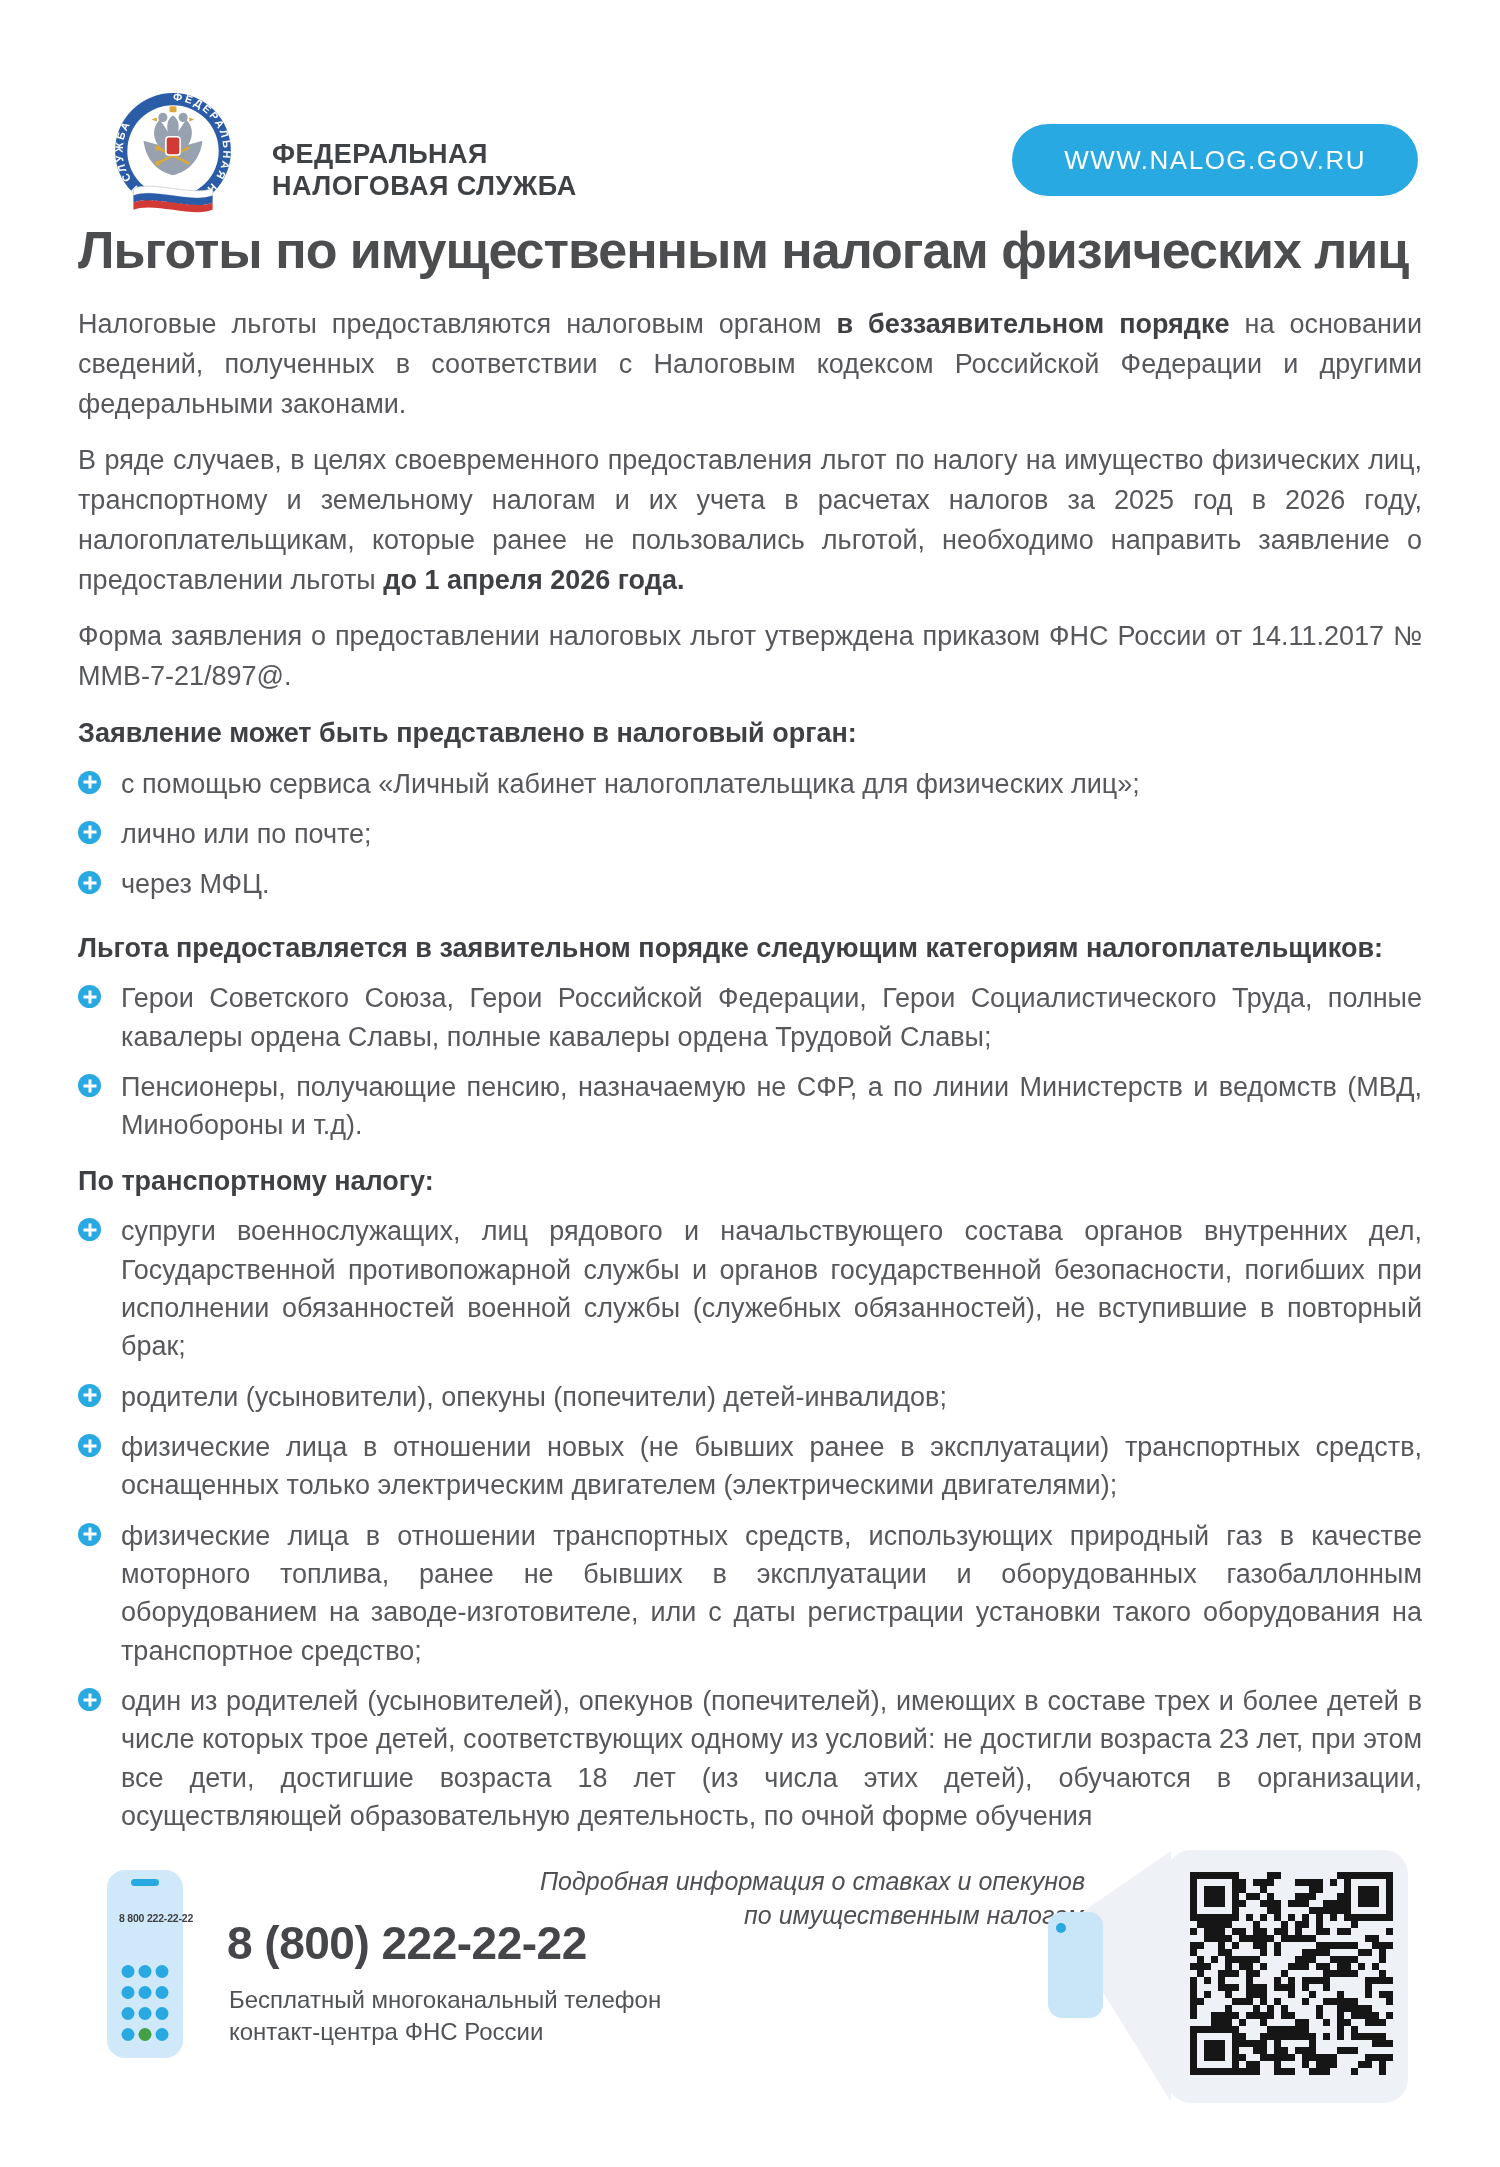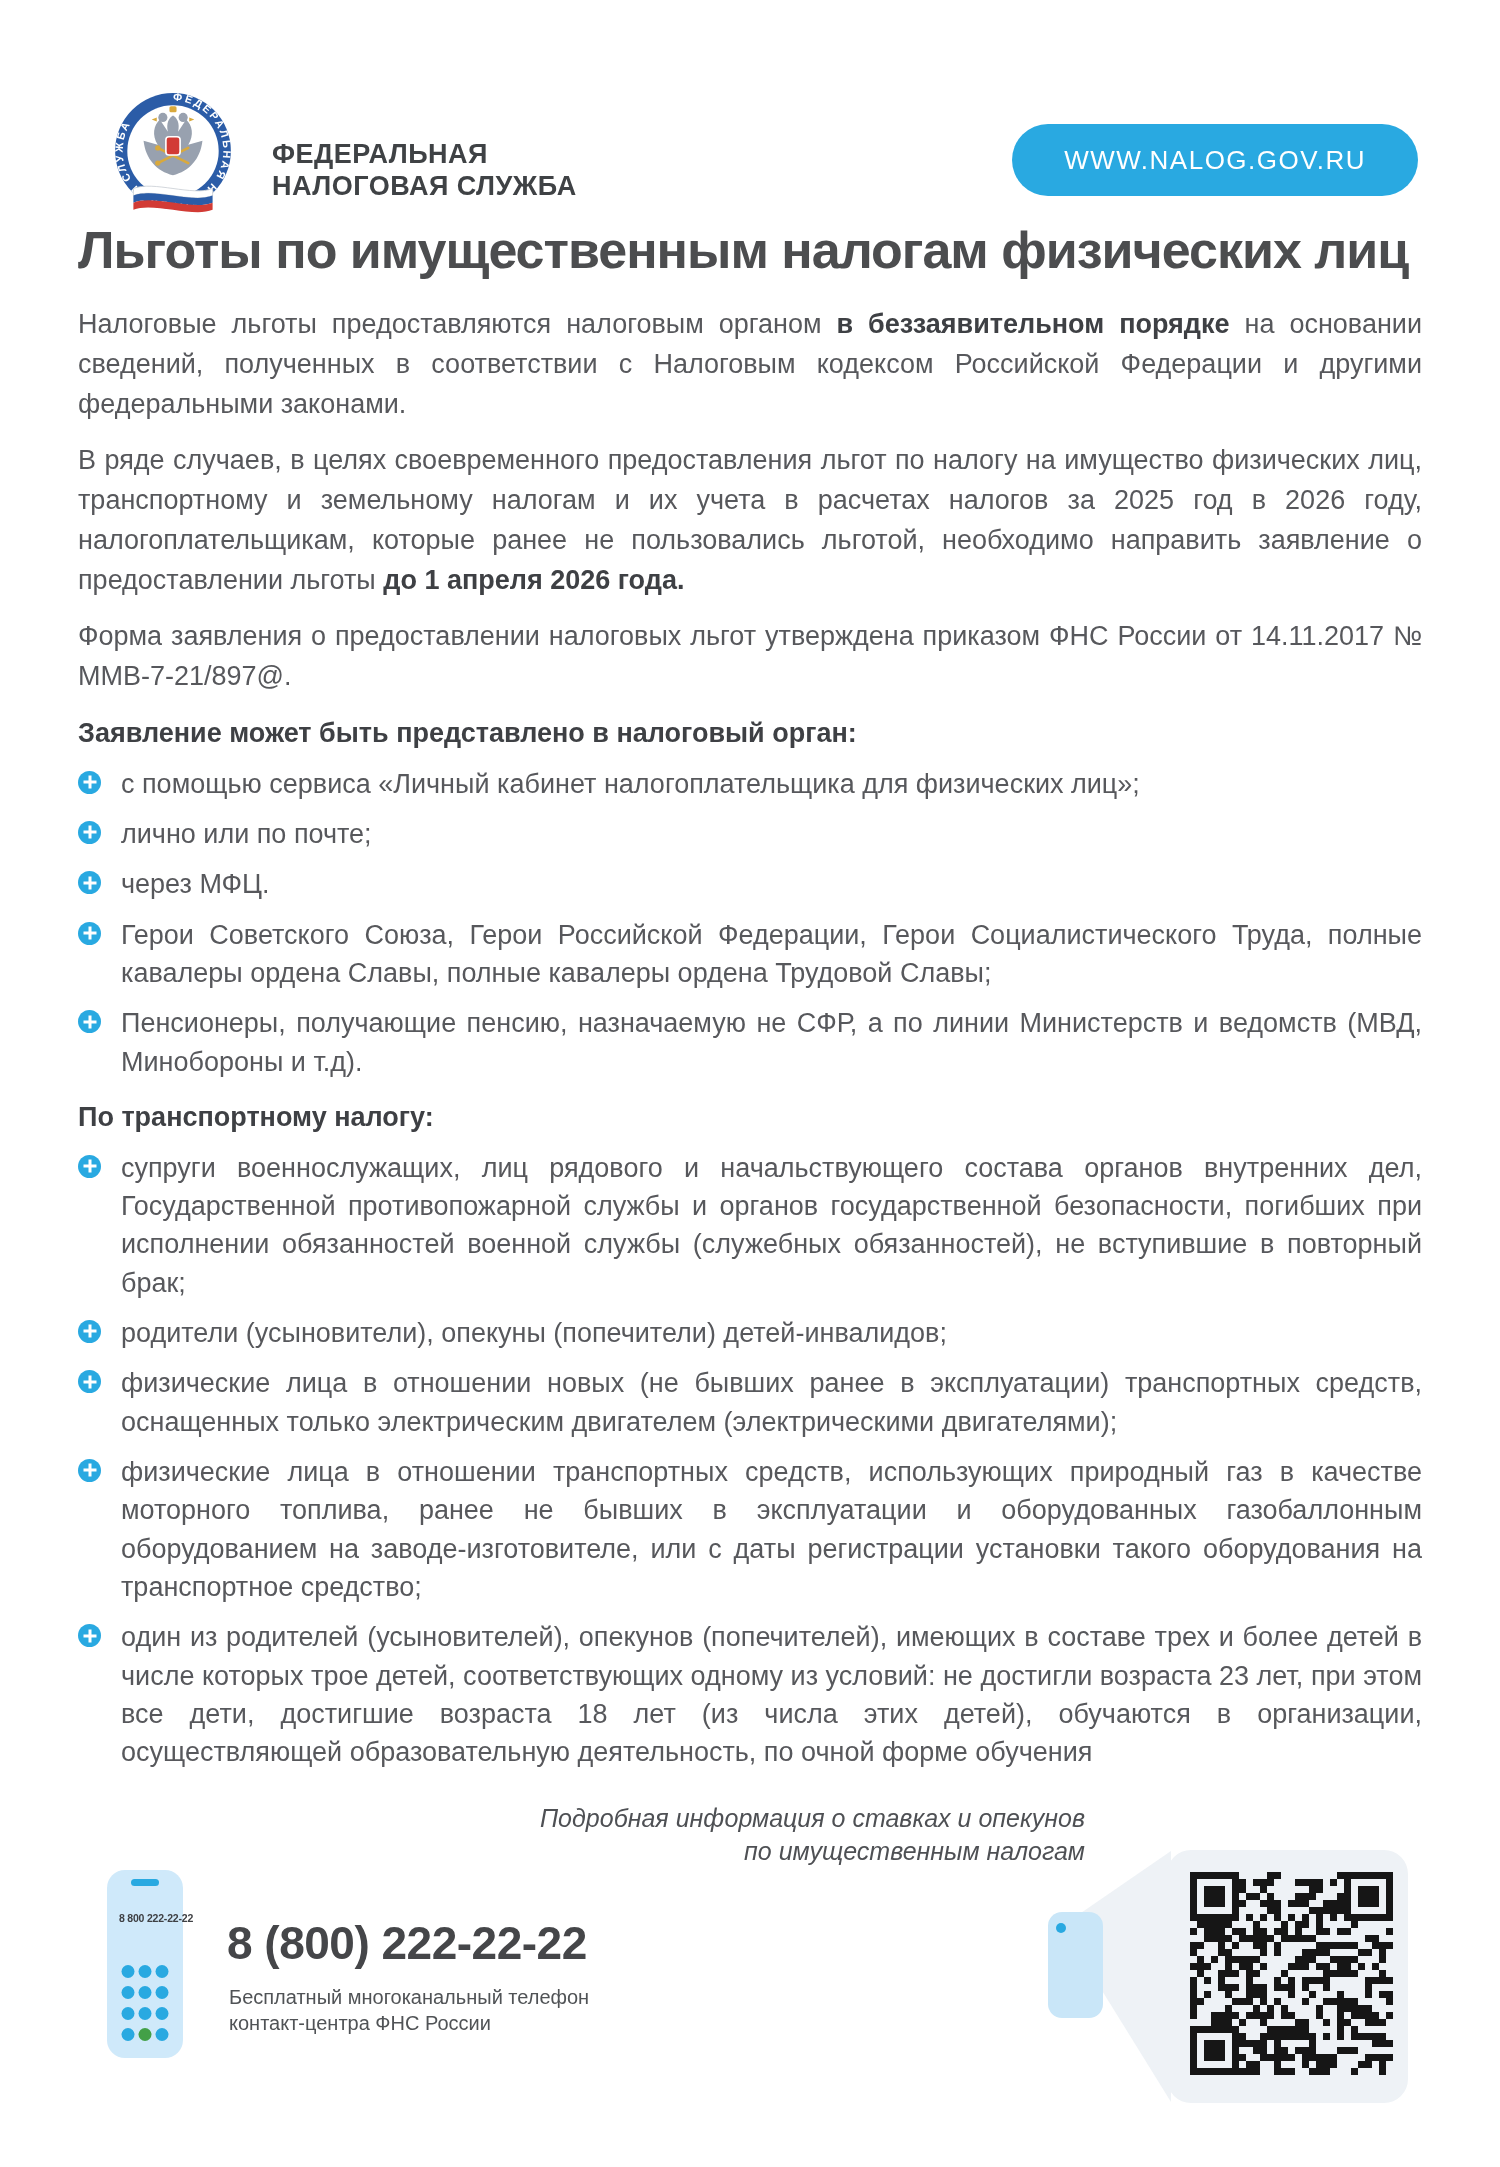--- a/index.html
+++ b/index.html
@@ -91,21 +91,21 @@
     column-gap:4px;row-gap:8px;
   }
   .kdot{width:13px;height:13px;border-radius:50%;background:var(--accent_blue);}
   .kdot.green{background:var(--green_dot);}
   .phone-number{
     position:absolute;left:227px;top:1916px;
     font-size:46px;font-weight:700;color:#454649;letter-spacing:-.5px;
   }
   .phone-caption{
     position:absolute;left:229px;top:1984px;
-    font-size:20px;line-height:1.32;color:#505356;
+    font-size:24px;line-height:1.32;color:#505356;
   }
   .qr-scene{position:absolute;left:1040px;top:1840px;}
   .qr-code{position:absolute;left:1190px;top:1872px;width:203px;height:203px;}
 </style>
 </head>
 <body>
 
 <svg class="emblem" viewBox="0 0 120 130" aria-hidden="true">
   <circle cx="60" cy="60" r="57" fill="var(--logo_blue)"></circle>
   <circle cx="60" cy="60" r="45" fill="#ffffff"></circle>
@@ -162,20 +162,21 @@
     <li>
         <span class="plus-icon"></span>
         <span class="li-text">лично или по почте;</span>
       </li>
     <li>
         <span class="plus-icon"></span>
         <span class="li-text">через МФЦ.</span>
       </li>
   </ul>
 
+  <div class="sec-heading">Льгота предоставляется в заявительном порядке следующим категориям налогоплательщиков:</div>
   <ul class="plus-list">
     <li>
         <span class="plus-icon"></span>
         <span class="li-text">Герои Советского Союза, Герои Российской Федерации, Герои Социалистического Труда, полные кавалеры ордена Славы, полные кавалеры ордена Трудовой Славы;</span>
       </li>
     <li>
         <span class="plus-icon"></span>
         <span class="li-text">Пенсионеры, получающие пенсию, назначаемую не СФР, а по линии Министерств и ведомств (МВД, Минобороны и т.д).</span>
       </li>
   </ul>

